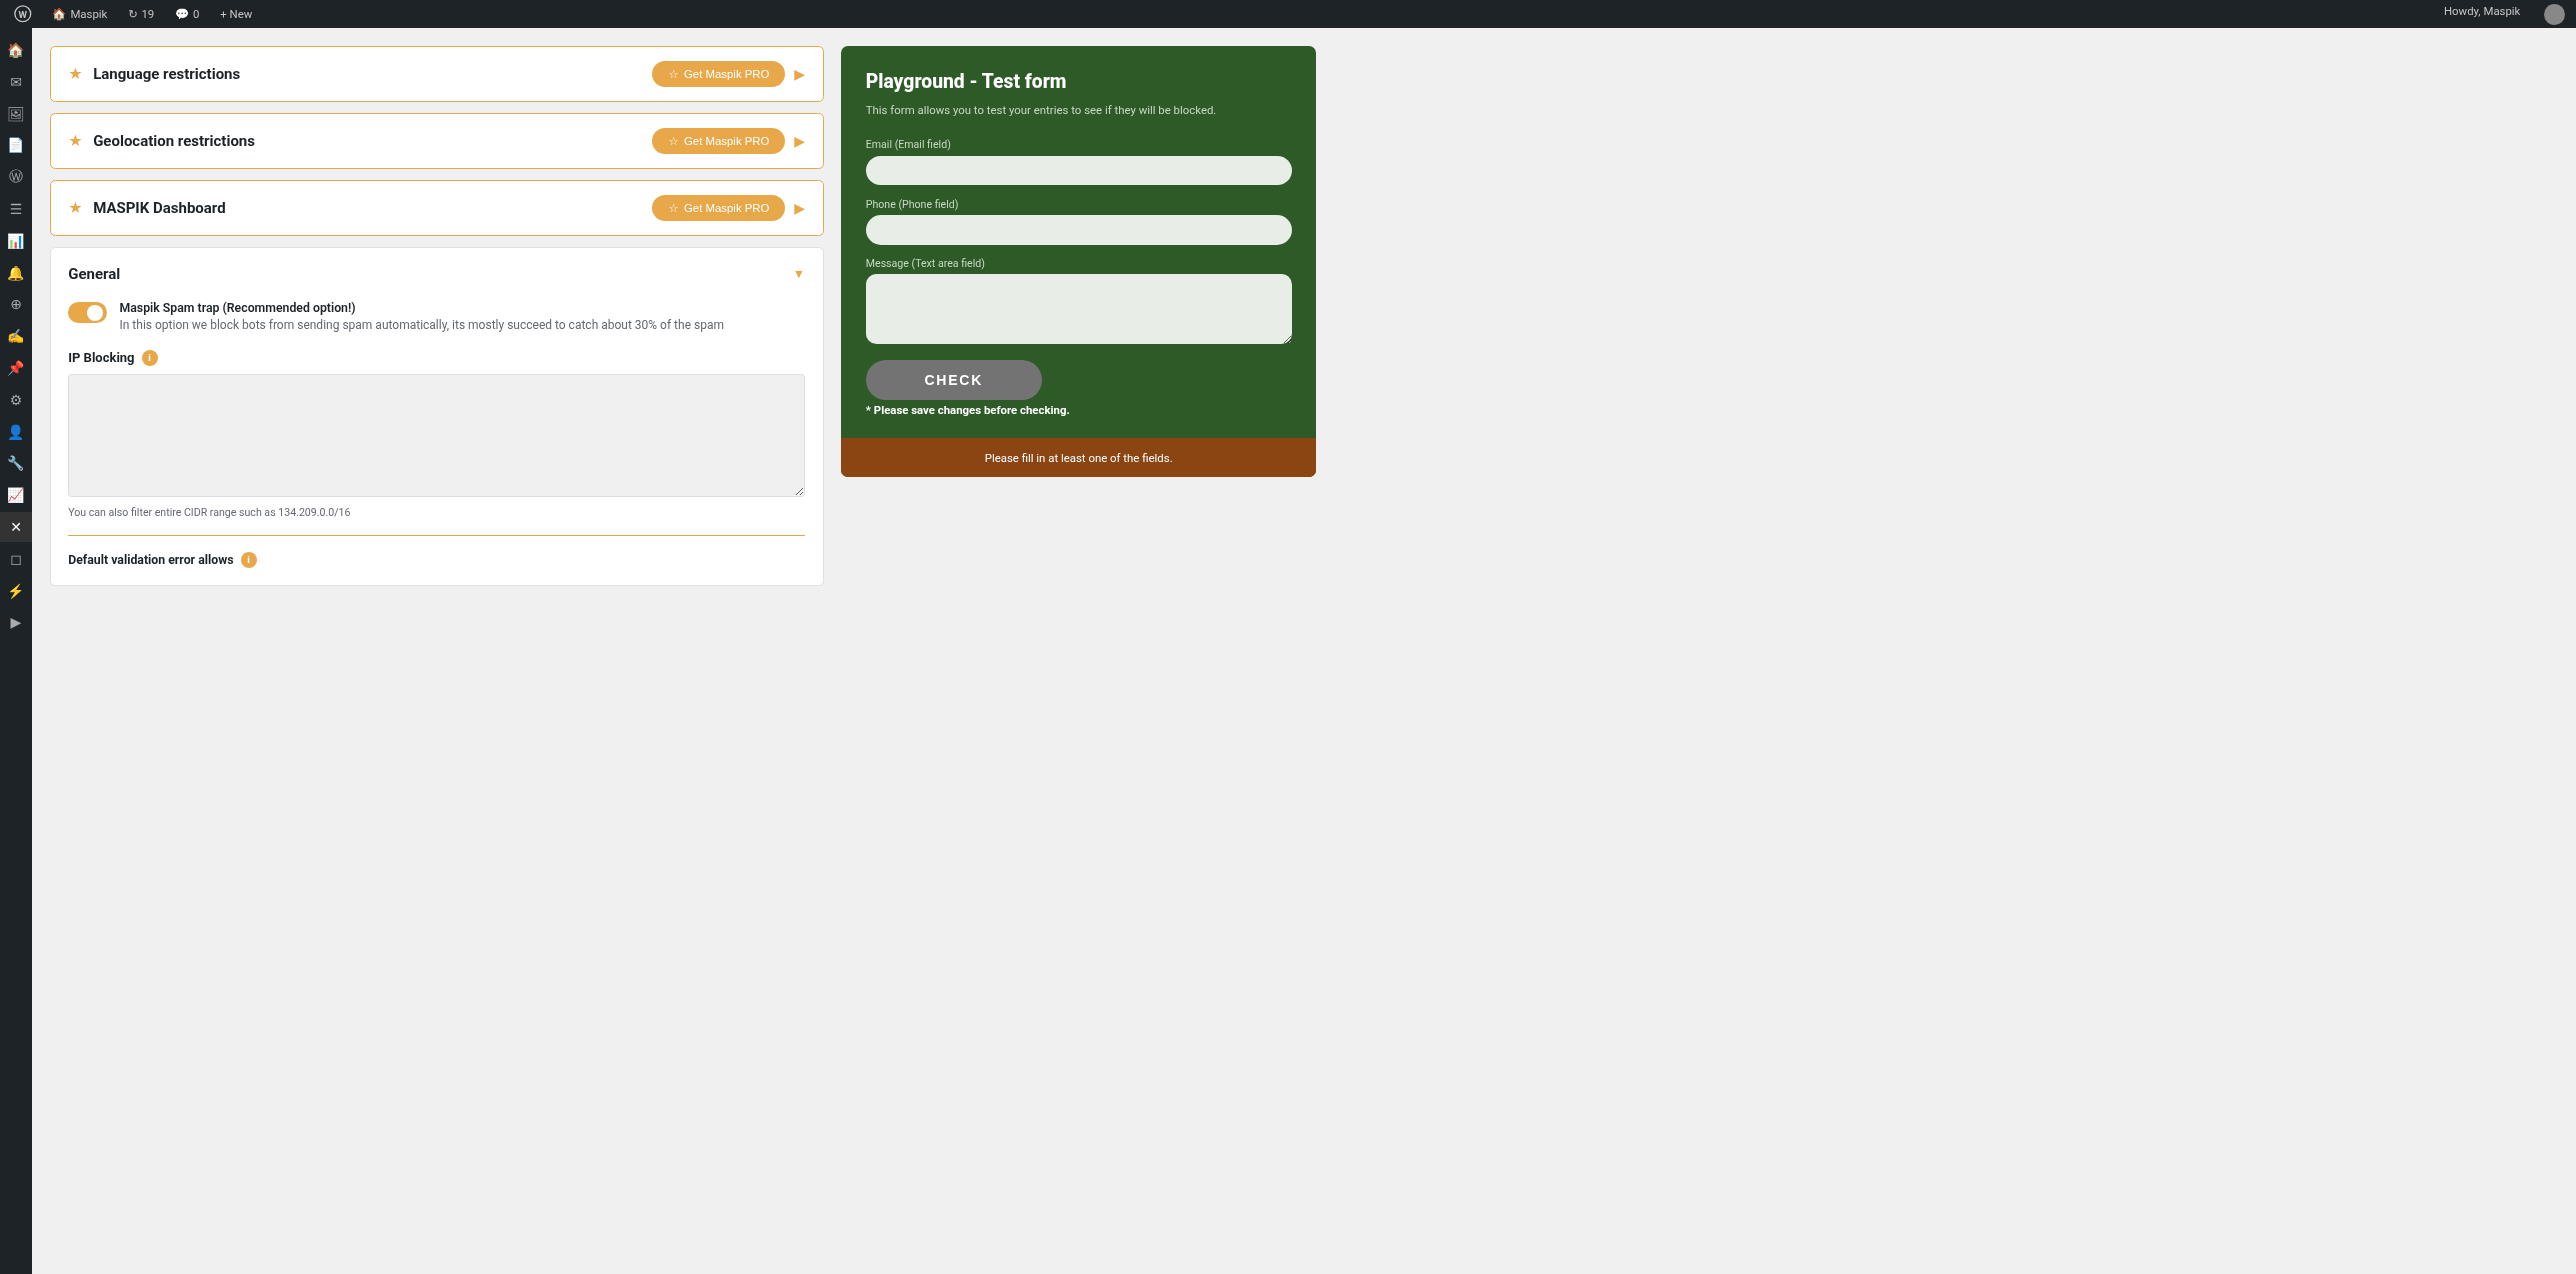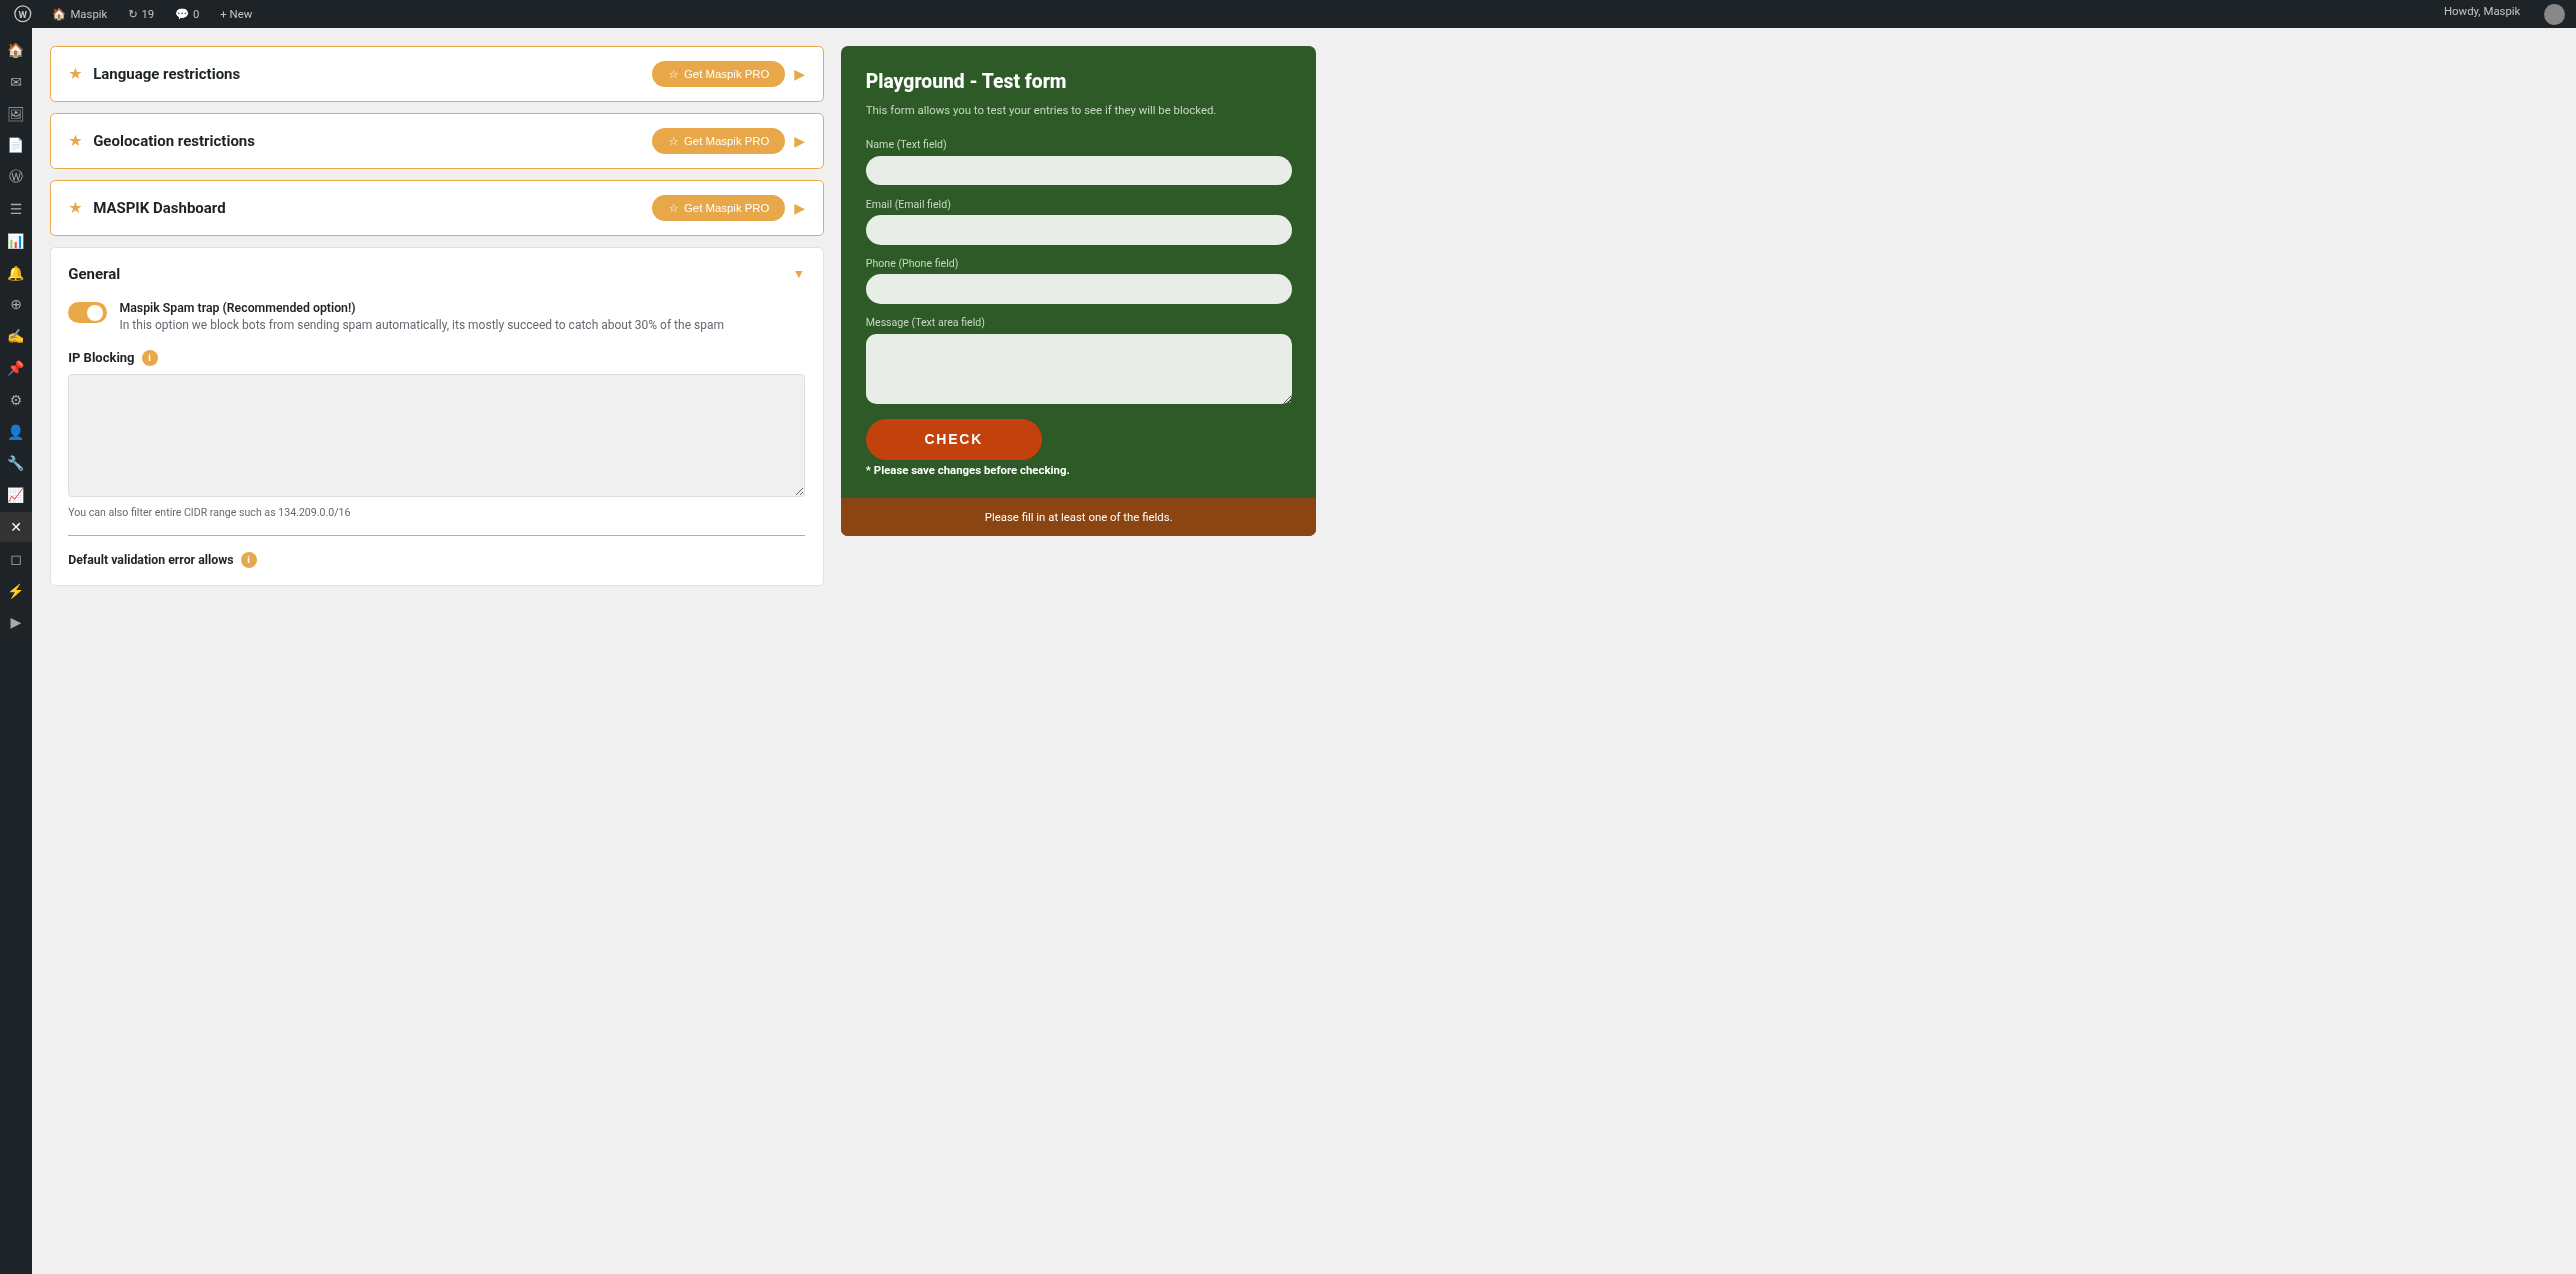--- a/index.html
+++ b/index.html
@@ -329,21 +329,21 @@
       border: none;
       border-radius: 10.6px;
       padding: 8.8px 14px;
       font-size: 11.4px;
       color: #1d2327;
       outline: none;
       height: 70px;
       resize: vertical;
     }
     .check-btn {
-      background: #c2410c;
+      background: #737373;
       color: #fff;
       border: none;
       border-radius: 21px;
       padding: 12.3px 35px;
       font-size: 14px;
       font-weight: 700;
       letter-spacing: 1.8px;
       cursor: pointer;
       margin-top: 5px;
       width: 176px;
@@ -499,24 +499,20 @@
     </div>
 
   </div>
 
   <div class="right-panel">
     <div class="playground-card">
       <div class="playground-body">
         <div class="playground-title">Playground - Test form</div>
         <div class="playground-desc">This form allows you to test your entries to see if they will be blocked.</div>
 
-        <div class="form-group">
-          <label class="form-label">Name (Text field)</label>
-          <input class="form-input" type="text" style="">
-        </div>
 
         <div class="form-group">
           <label class="form-label">Email (Email field)</label>
           <input class="form-input" type="email" style="">
         </div>
 
         <div class="form-group">
           <label class="form-label">Phone (Phone field)</label>
           <input class="form-input" type="text" style="">
         </div>

